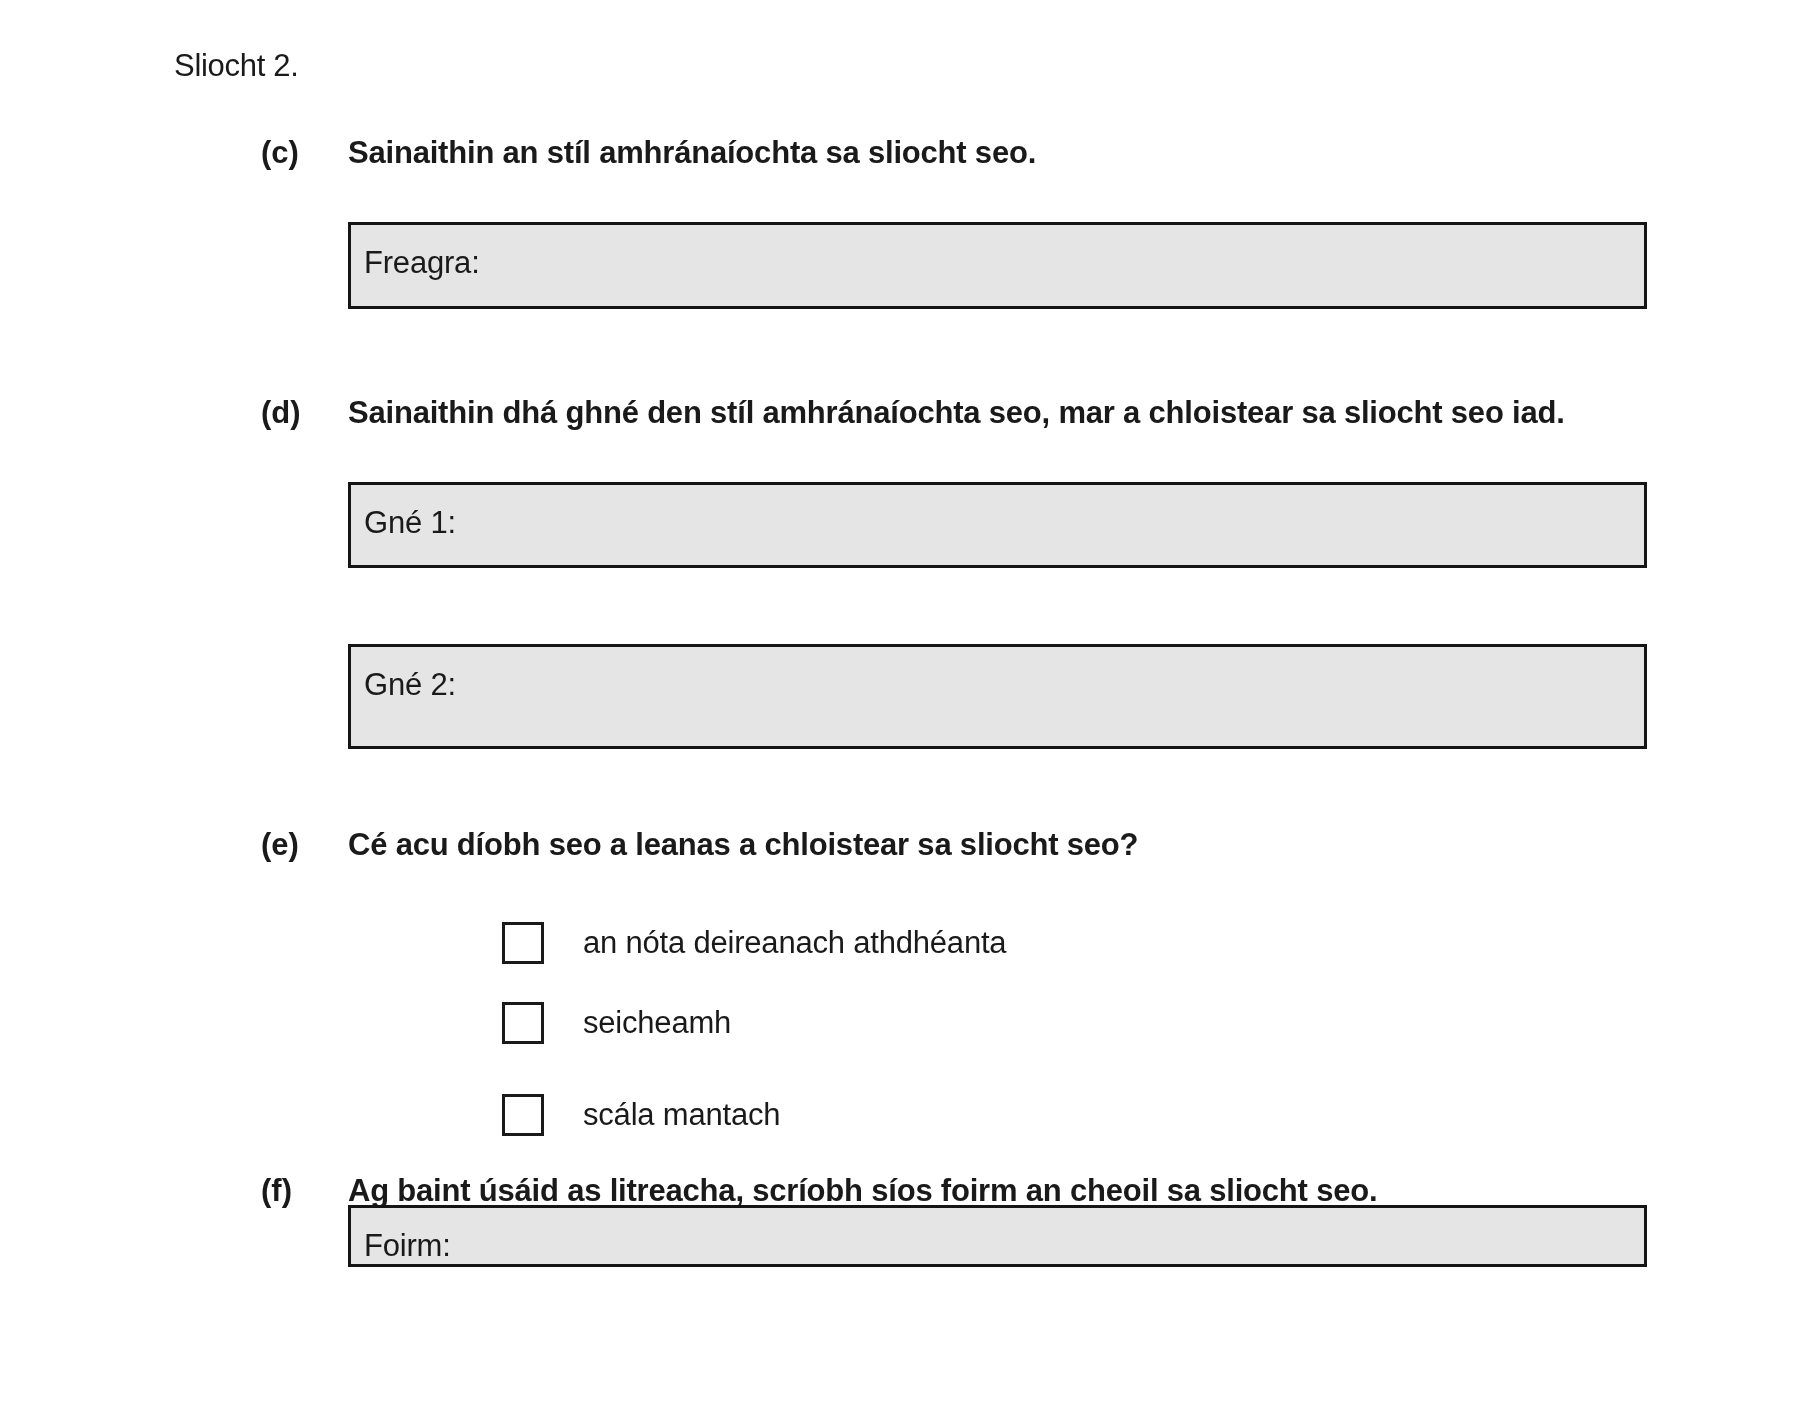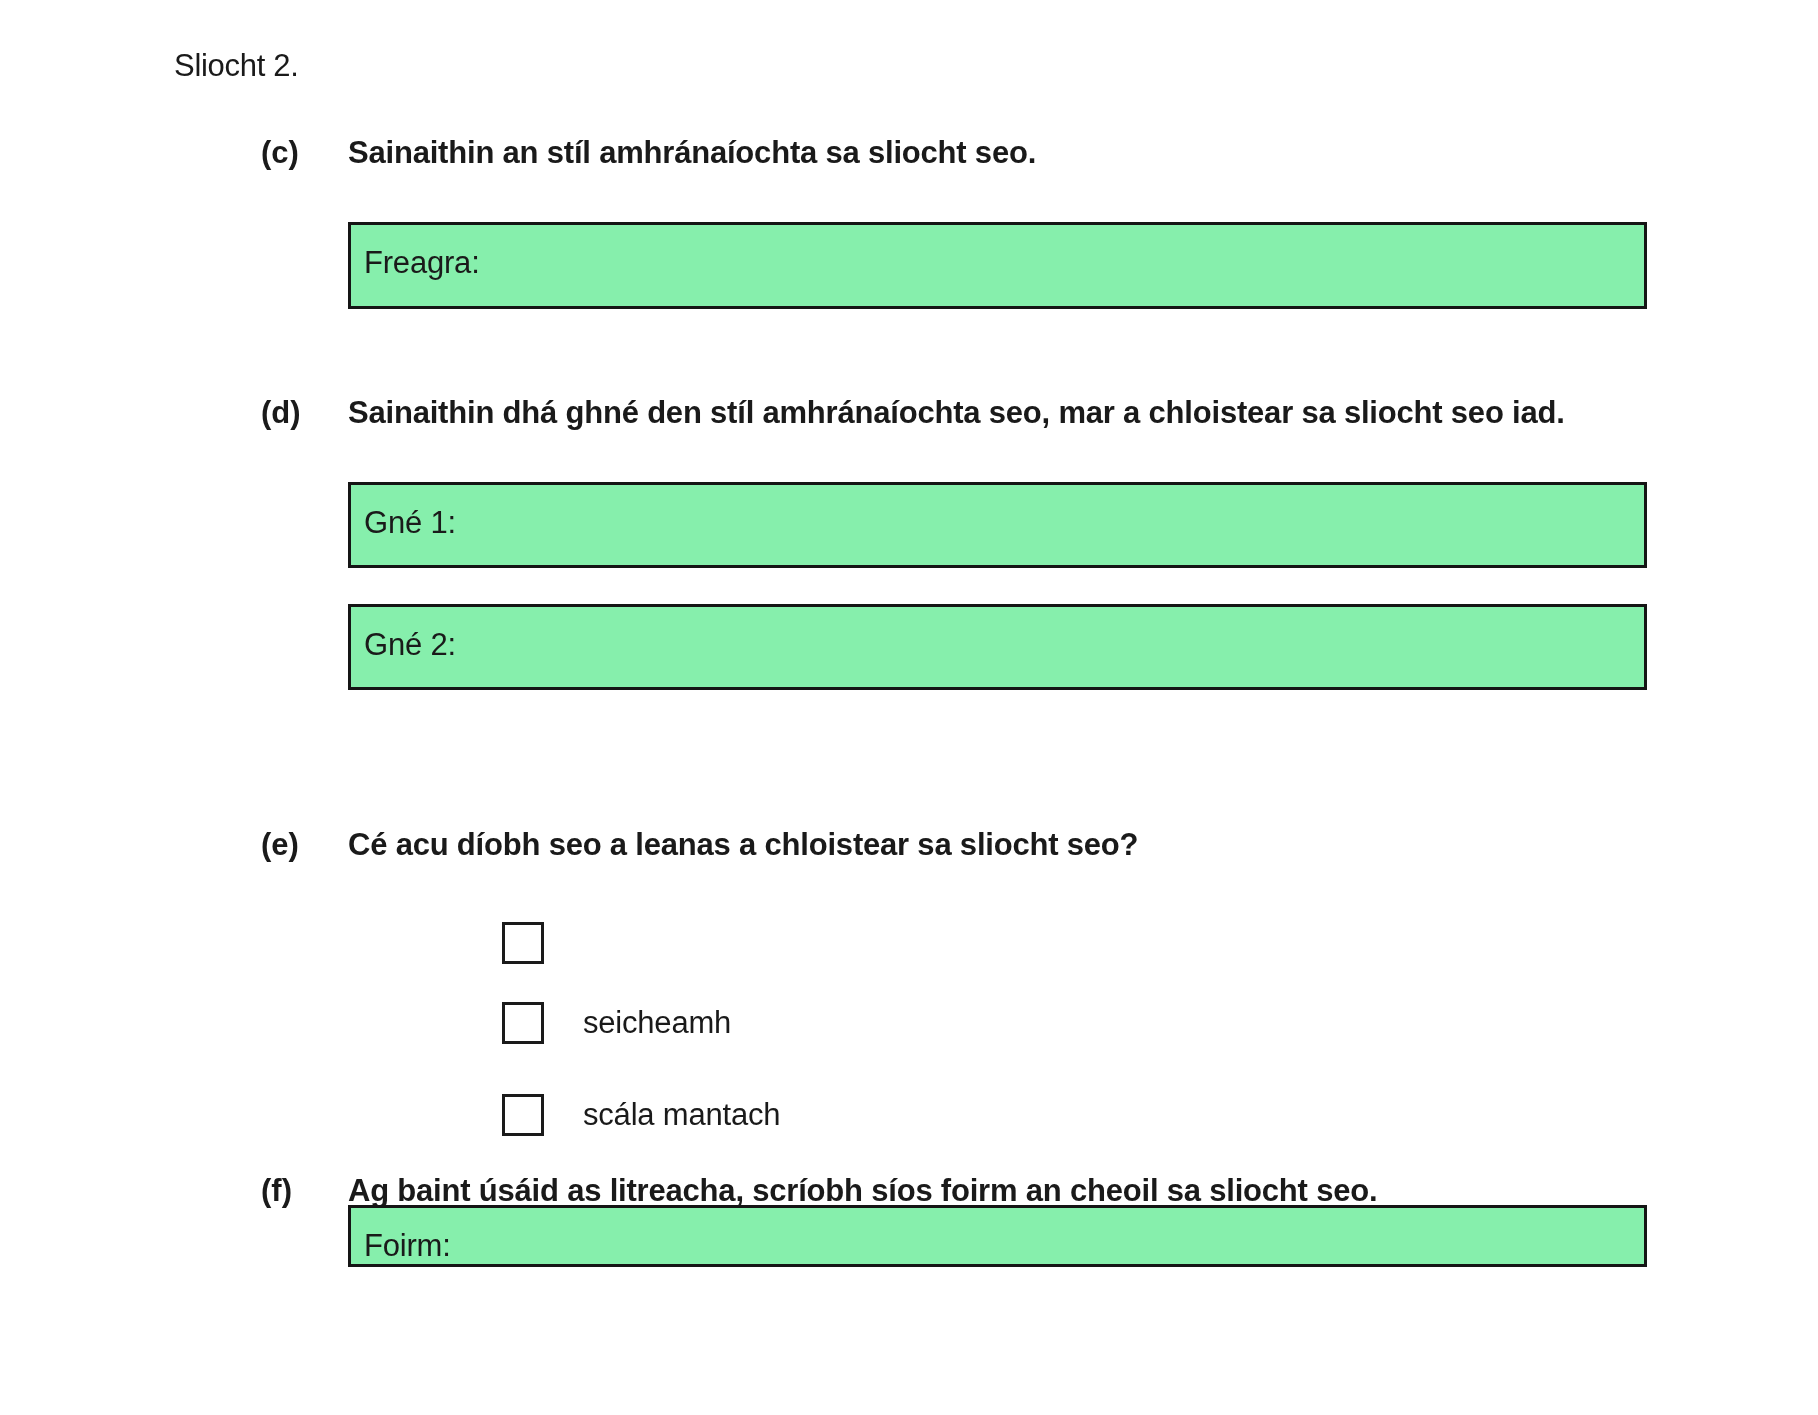--- a/index.html
+++ b/index.html
@@ -15,21 +15,21 @@
     }
     .qlabel {
       font-size: 31px; font-weight: bold; left: 261px;
     }
     .qtext {
       font-size: 31px; left: 348px; white-space: nowrap; letter-spacing: -0.2px; font-weight: bold;
     }
     .answer-box {
       left: 348px; width: 1299px; height: 77px;
       border: 3px solid #151515; box-sizing: border-box;
-      background: #86efac;
+      background: #e5e5e5;
     }
     .answer-box .box-label {
       position: absolute; left: 13px; top: 16px;
       font-size: 31px; letter-spacing: -0.2px;
     }
     .answer-box .answer-input {
       position: absolute; left: 150px; right: 10px; top: 10px; bottom: 10px;
       border: none; outline: none; background: transparent;
       font-family: "Liberation Sans", sans-serif; font-size: 28px;
     }
@@ -58,32 +58,33 @@
   </div>
 </div>
 
 <div>
   <div class="abs qlabel" style="top:395px;">(d)</div>
   <div class="abs qtext" style="top:395px;">Sainaithin dhá ghné den stíl amhránaíochta seo, mar a chloistear sa sliocht seo iad.</div>
   <div class="abs answer-box" style="top:482px; height:86px;">
     <span class="box-label" style="top:20px;">Gné 1:</span>
     <input class="answer-input" type="text" value="" style="">
   </div>
-  <div class="abs answer-box" style="top:604px; height:86px;">
+  <div class="abs answer-box" style="top:644px; height:105px;">
     <span class="box-label" style="top:20px;">Gné 2:</span>
     <input class="answer-input" type="text" value="" style="">
   </div>
 </div>
 
 <div>
   <div class="abs qlabel" style="top:827px;">(e)</div>
   <div class="abs qtext" style="top:827px;">Cé acu díobh seo a leanas a chloistear sa sliocht seo?</div>
 
   <div class="abs option" style="top:922px;">
     <div class="checkbox"></div>
+    <span class="option-label">an nóta deireanach athdhéanta</span>
   </div>
   <div class="abs option" style="top:1002px;">
     <div class="checkbox"></div>
     <span class="option-label">seicheamh</span>
   </div>
   <div class="abs option" style="top:1082px;margin-top:12px;">
     <div class="checkbox"></div>
     <span class="option-label">scála mantach</span>
   </div>
 </div>

